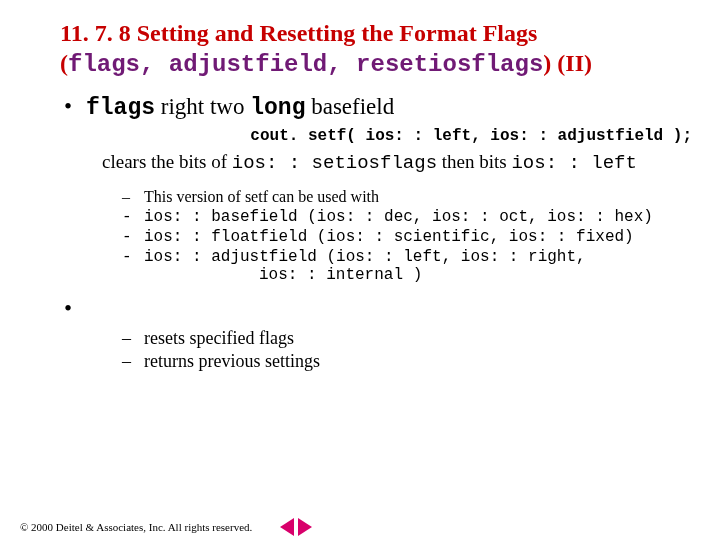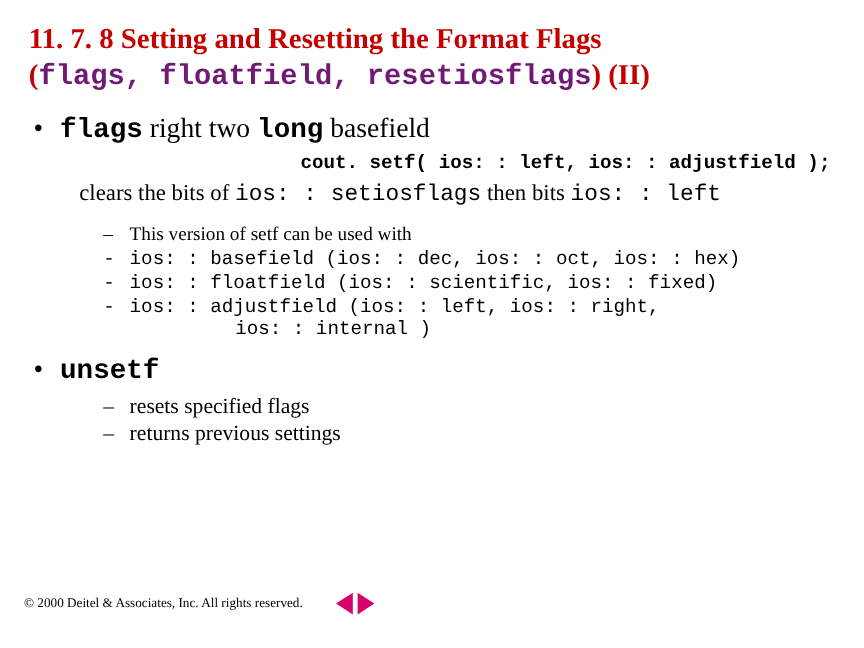--- a/index.html
+++ b/index.html
@@ -6,21 +6,21 @@
     margin: 0;
     padding: 0;
     width: 720px;
     height: 540px;
     background: #fff;
     font-family: "Times New Roman", Times, serif;
     color: #000;
     position: relative;
   }
   .slide {
-    padding: 18px 28px 0 24px;
+    padding: 18px 28px 0 60px;
   }
   .title {
     font-weight: bold;
     font-size: 24px;
     line-height: 1.25;
     margin-bottom: 14px;
   }
   .title .red { color: #c60000; }
   .title .redmono {
     color: #701a75;
@@ -58,25 +58,25 @@
     display: flex;
     align-items: baseline;
     margin: 2px 0;
   }
   .dash { width: 22px; flex: 0 0 22px; }
   .sub-row .text { flex: 1; }
   .sublist2 {
     margin: 4px 0 0 62px;
     font-size: 18px;
   }
-  .indent-extra { margin-left: 88px; font-family: Liberation Mono, monospace; }
+  .indent-extra { margin-left: 115px; font-family: Liberation Mono, monospace; }
   .footer {
     position: absolute;
     left: 20px;
-    bottom: 28px;
+    bottom: 4px;
     font-size: 11px;
     display: flex;
     align-items: center;
     gap: 24px;
   }
   .nav {
     display: inline-flex;
     gap: 4px;
     margin-left: 4px;
   }
@@ -91,21 +91,21 @@
 </style>
 </head>
 <body>
 
 <div class="slide">
 
   <div class="title">
     <span class="red">
       <span>11. 7. 8</span><span> Setting and Resetting the Format Flags</span>
     </span><br>
-    <span class="red">(</span><span class="redmono">flags</span><span class="redmono">, </span><span class="redmono">floatfield</span><span class="redmono">, </span><span class="redmono">resetiosflags</span><span class="red">) (II)</span>
+    <span class="red">(</span><span class="redmono">flags</span><span class="redmono">, </span><span class="redmono">adjustfield</span><span class="redmono">, </span><span class="redmono">resetiosflags</span><span class="red">) (II)</span>
   </div>
 
   <div class="bullet-row">
     <div class="bullet-dot">•</div>
     <div>
       <span class="monob">flags</span><span> right two </span><span class="monob">long</span><span> basefield</span>
     </div>
   </div>
 
   <div class="code-block">cout. setf( ios: : left, ios: : adjustfield );</div>
@@ -131,21 +131,20 @@
       <div class="dash mono">-</div>
       <div class="text mono">
         <span>ios: : adjustfield (ios: : left, ios: : right,</span><br>
         <span class="indent-extra" style="display:inline-block">ios: : internal )</span>
       </div>
     </div>
   </div>
 
   <div class="bullet-row" style="margin-top:12px">
     <div class="bullet-dot">•</div>
-    <div class="monob">unsetf</div>
   </div>
 
   <div class="sublist2">
     <div class="sub-row">
       <div class="dash">–</div>
       <div class="text">resets specified flags</div>
     </div>
     <div class="sub-row">
       <div class="dash">–</div>
       <div class="text">returns previous settings</div>

